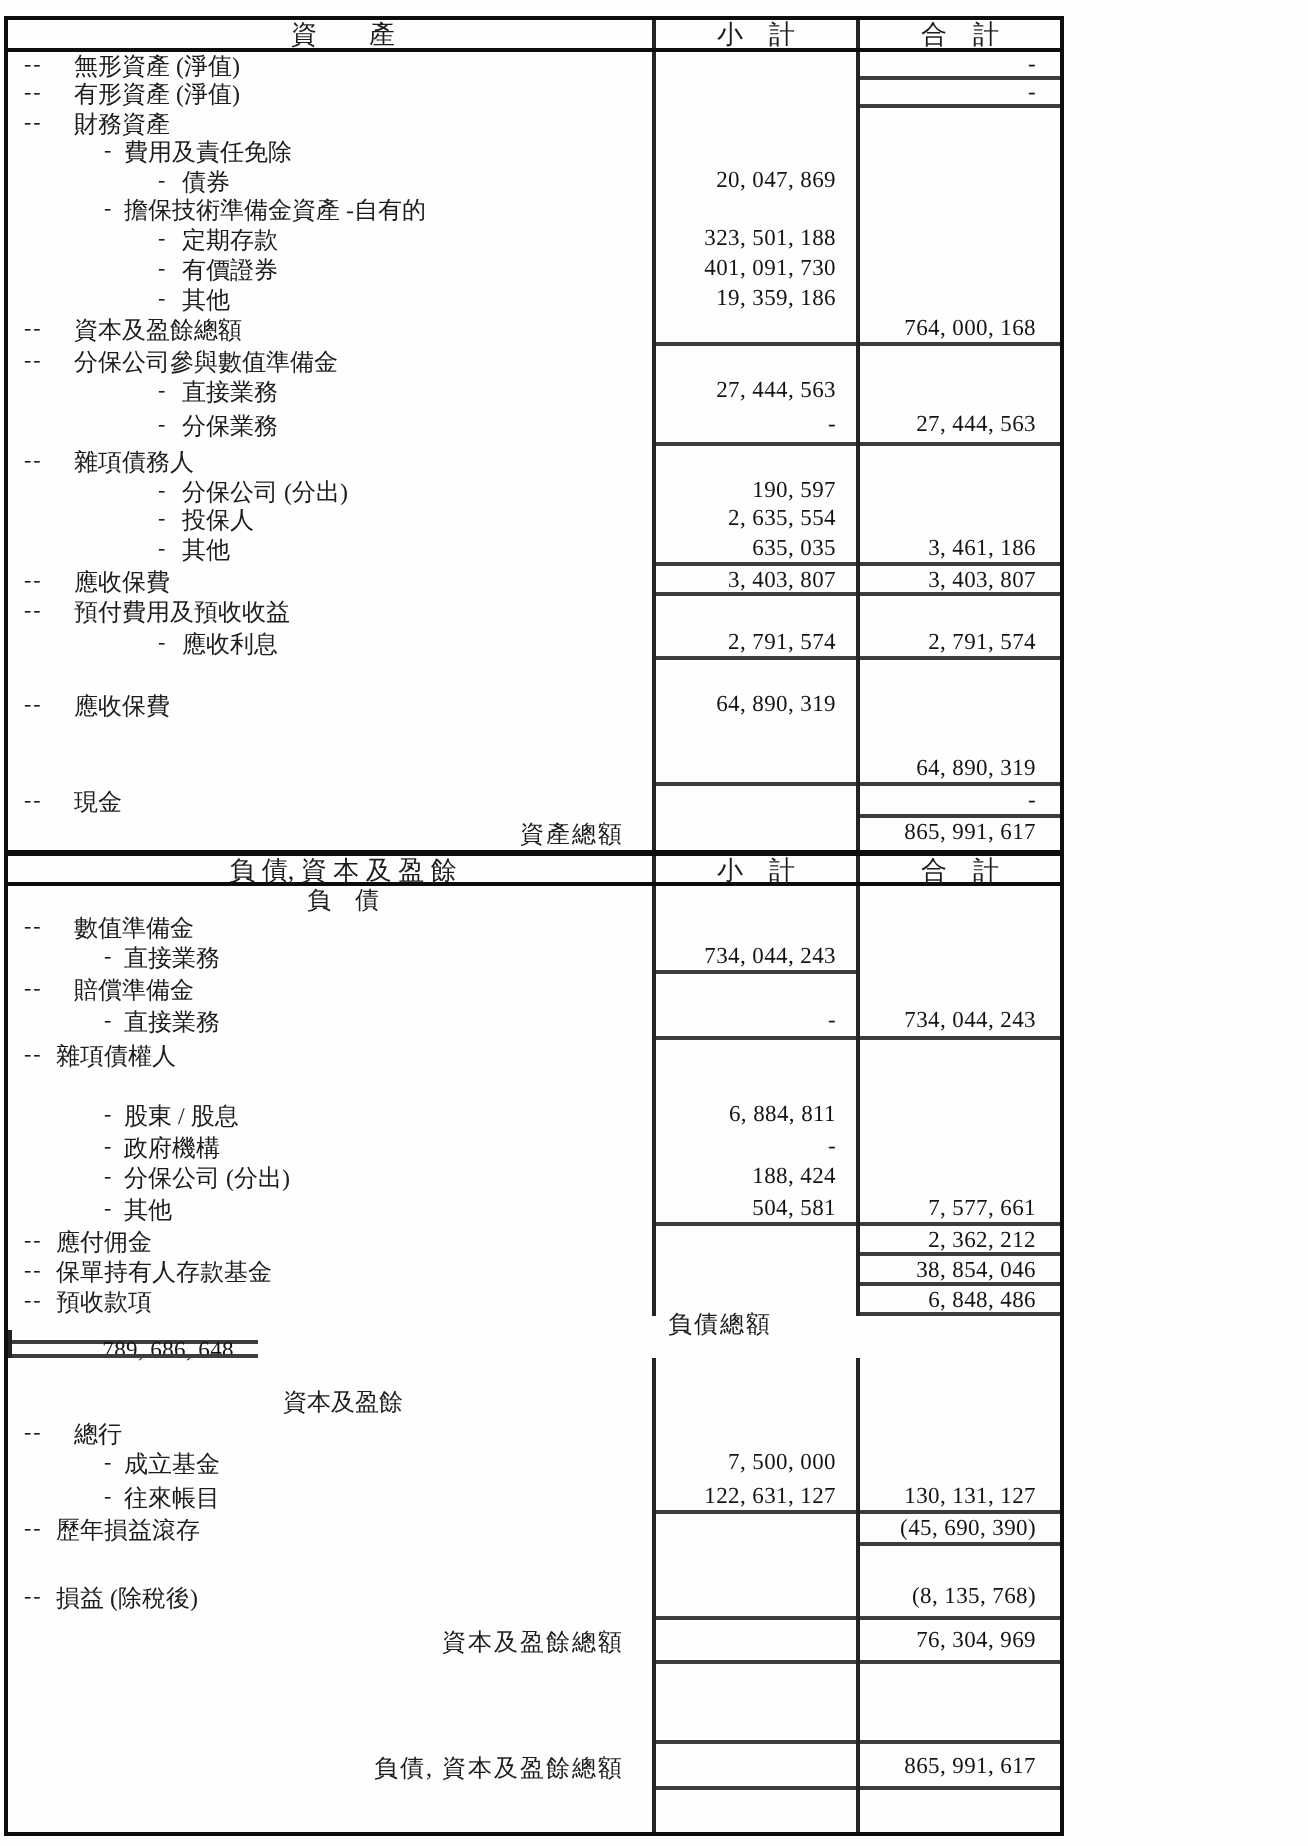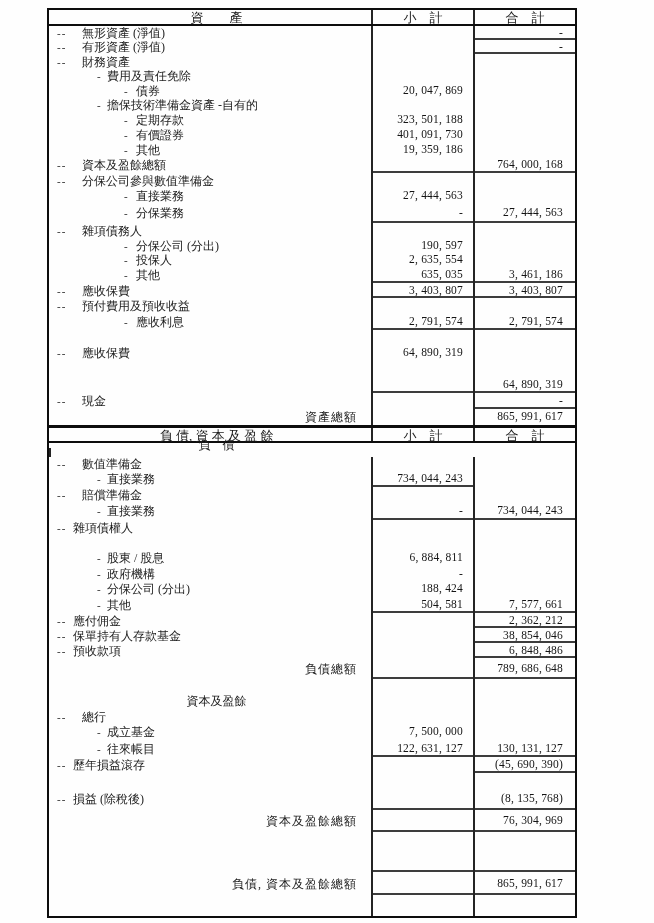--- a/index.html
+++ b/index.html
@@ -1,21 +1,21 @@
 <!DOCTYPE html>
 <html style="--paper: #fefefe; --ink: #1c1c1c; --line: #3d3d3d; --border: #0d0d0d;"><head>
 <meta charset="utf-8">
 <title>Balance Sheet Scan</title>
 <style>
   html,body{margin:0;padding:0;}
   body{background:#ffffff;}
   .page{position:relative;width:654px;height:923px;background:var(--paper,#fefefe);overflow:hidden;
         font-family:"Liberation Serif","DejaVu Serif",serif;color:var(--ink,#1c1c1c);}
   .sheet{position:absolute;left:2px;top:8px;width:530px;height:910px;box-sizing:border-box;
-         border:2px solid var(--border,#0d0d0d);background:transparent;margin-left:45px;}
+         border:2px solid var(--border,#0d0d0d);background:transparent;}
   .row{display:flex;box-sizing:border-box;position:relative;width:100%;}
   .hrow{border-bottom:2px solid var(--border,#0d0d0d);}
   .h2row{border-top:3px solid var(--border,#0d0d0d);}
   .cell{box-sizing:border-box;position:relative;height:100%;}
   .lab{width:396px;}
   .sub{width:125px;border-left:2px solid #242424;}
   .tot{width:125px;border-left:2px solid #242424;}
   .lbl,.dash,.num{position:absolute;top:50%;transform:translateY(-50%);white-space:nowrap;line-height:1;}
   .lbl{font-size:12px;}
   .dash{font-size:11px;letter-spacing:1px;}
@@ -316,21 +316,21 @@
         <div class="cell lab">
           <span class="lbl">負 債, 資 本 及 盈 餘</span>
         </div>
         <div class="cell sub">
           <span class="lbl">小　計</span>
         </div>
         <div class="cell tot">
           <span class="lbl">合　計</span>
         </div>
       </div>
-      <div class="row" style="height: 14px; flex-direction: column;">
+      <div class="row" style="height: 14px;">
         <div class="cell lab ls-c">
           <span class="lbl">負　債</span>
         </div>
         <div class="cell sub"></div>
         <div class="cell tot"></div>
       </div>
       <div class="row" style="height: 14px;">
         <div class="cell lab ls-l1">
           <span class="dash">--</span>
           <span class="lbl">數值準備金</span>
@@ -454,21 +454,21 @@
         <div class="cell lab ls-l1b">
           <span class="dash">--</span>
           <span class="lbl">預收款項</span>
         </div>
         <div class="cell sub"></div>
         <div class="cell tot">
           <span class="num">6, 848, 486</span>
           <i class="ln"></i>
         </div>
       </div>
-      <div class="row" style="height: 21px;">
+      <div class="row" style="height: 21px; flex-direction: column;">
         <div class="cell lab ls-tr">
           <span class="lbl">負債總額</span>
         </div>
         <div class="cell sub">
           <i class="ln"></i>
         </div>
         <div class="cell tot">
           <span class="num">789, 686, 648</span>
           <i class="ln"></i>
         </div>

